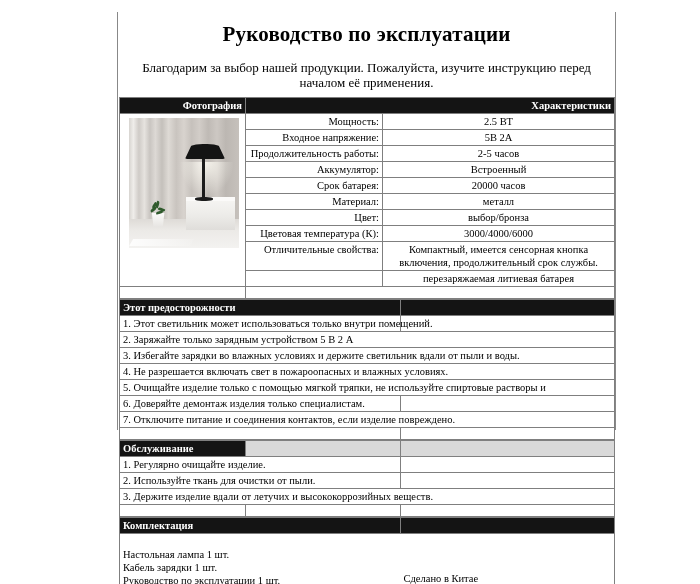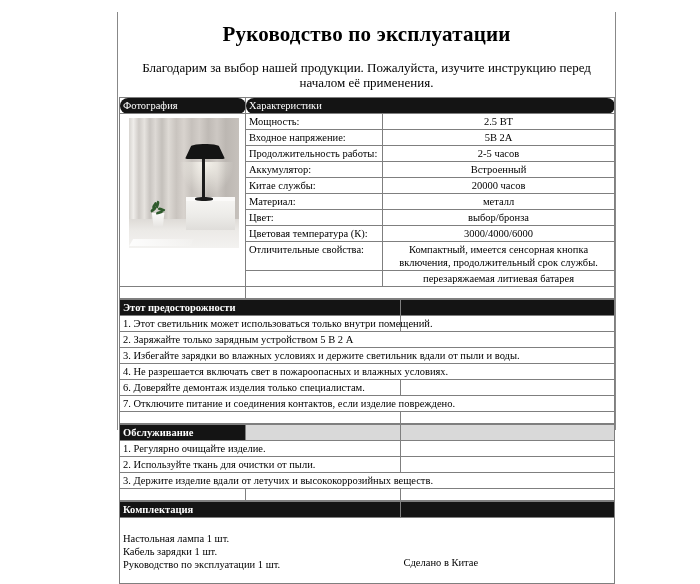--- a/index.html
+++ b/index.html
@@ -65,39 +65,39 @@
   col.c-label { width: 137px; }
   col.c-value { width: 232px; }
 
   col.s-a { width: 126px; }
   col.s-b { width: 155px; }
   col.s-c { width: 214px; }
 
   .hdr-black {
     background: #141414;
     color: #ffffff;
-    font-weight: normal;
-    text-align: left;
+    font-weight: bold;
+    text-align: right;
     font-size: 10.5px;
     padding: 2px 3px;
-    border-radius: 8px;
   }
   .hdr-black-left {
     background: #141414;
     color: #ffffff;
     font-weight: bold;
     text-align: left;
     font-size: 10.5px;
     padding: 2px 4px;
   }
   .hdr-gray {
     background: #d9d9d9;
   }
 
   td.lbl {
+    text-align: right;
     padding-right: 3px;
   }
   td.val {
     text-align: center;
   }
 
   td.photo-cell {
     padding: 0;
     vertical-align: top;
     background: #ffffff;
@@ -255,21 +255,21 @@
       </tr>
       <tr>
         <td class="lbl">Продолжительность работы:</td>
         <td class="val">2-5 часов</td>
       </tr>
       <tr>
         <td class="lbl">Аккумулятор:</td>
         <td class="val">Встроенный</td>
       </tr>
       <tr>
-        <td class="lbl">Китае службы:</td>
+        <td class="lbl">Срок батарея:</td>
         <td class="val">20000 часов</td>
       </tr>
       <tr>
         <td class="lbl">Материал:</td>
         <td class="val">металл</td>
       </tr>
       <tr>
         <td class="lbl">Цвет:</td>
         <td class="val">выбор/бронза</td>
       </tr>
@@ -308,20 +308,23 @@
         <td></td>
       </tr>
       <tr>
         <td colspan="3">2. Заряжайте только зарядным устройством 5 В 2 А</td>
       </tr>
       <tr>
         <td colspan="3">3. Избегайте зарядки во влажных условиях и держите светильник вдали от пыли и воды.</td>
       </tr>
       <tr>
         <td colspan="3">4. Не разрешается включать свет в пожароопасных и влажных условиях.</td>
+      </tr>
+      <tr>
+        <td colspan="3">5. Очищайте изделие только с помощью мягкой тряпки, не используйте спиртовые растворы и</td>
       </tr>
       <tr>
         <td colspan="2" style="white-space:nowrap;">6. Доверяйте демонтаж изделия только специалистам.</td>
         <td></td>
       </tr>
       <tr>
         <td colspan="3">7. Отключите питание и соединения контактов, если изделие повреждено.</td>
       </tr>
       <tr class="spacer-row">
         <td colspan="2"></td>

